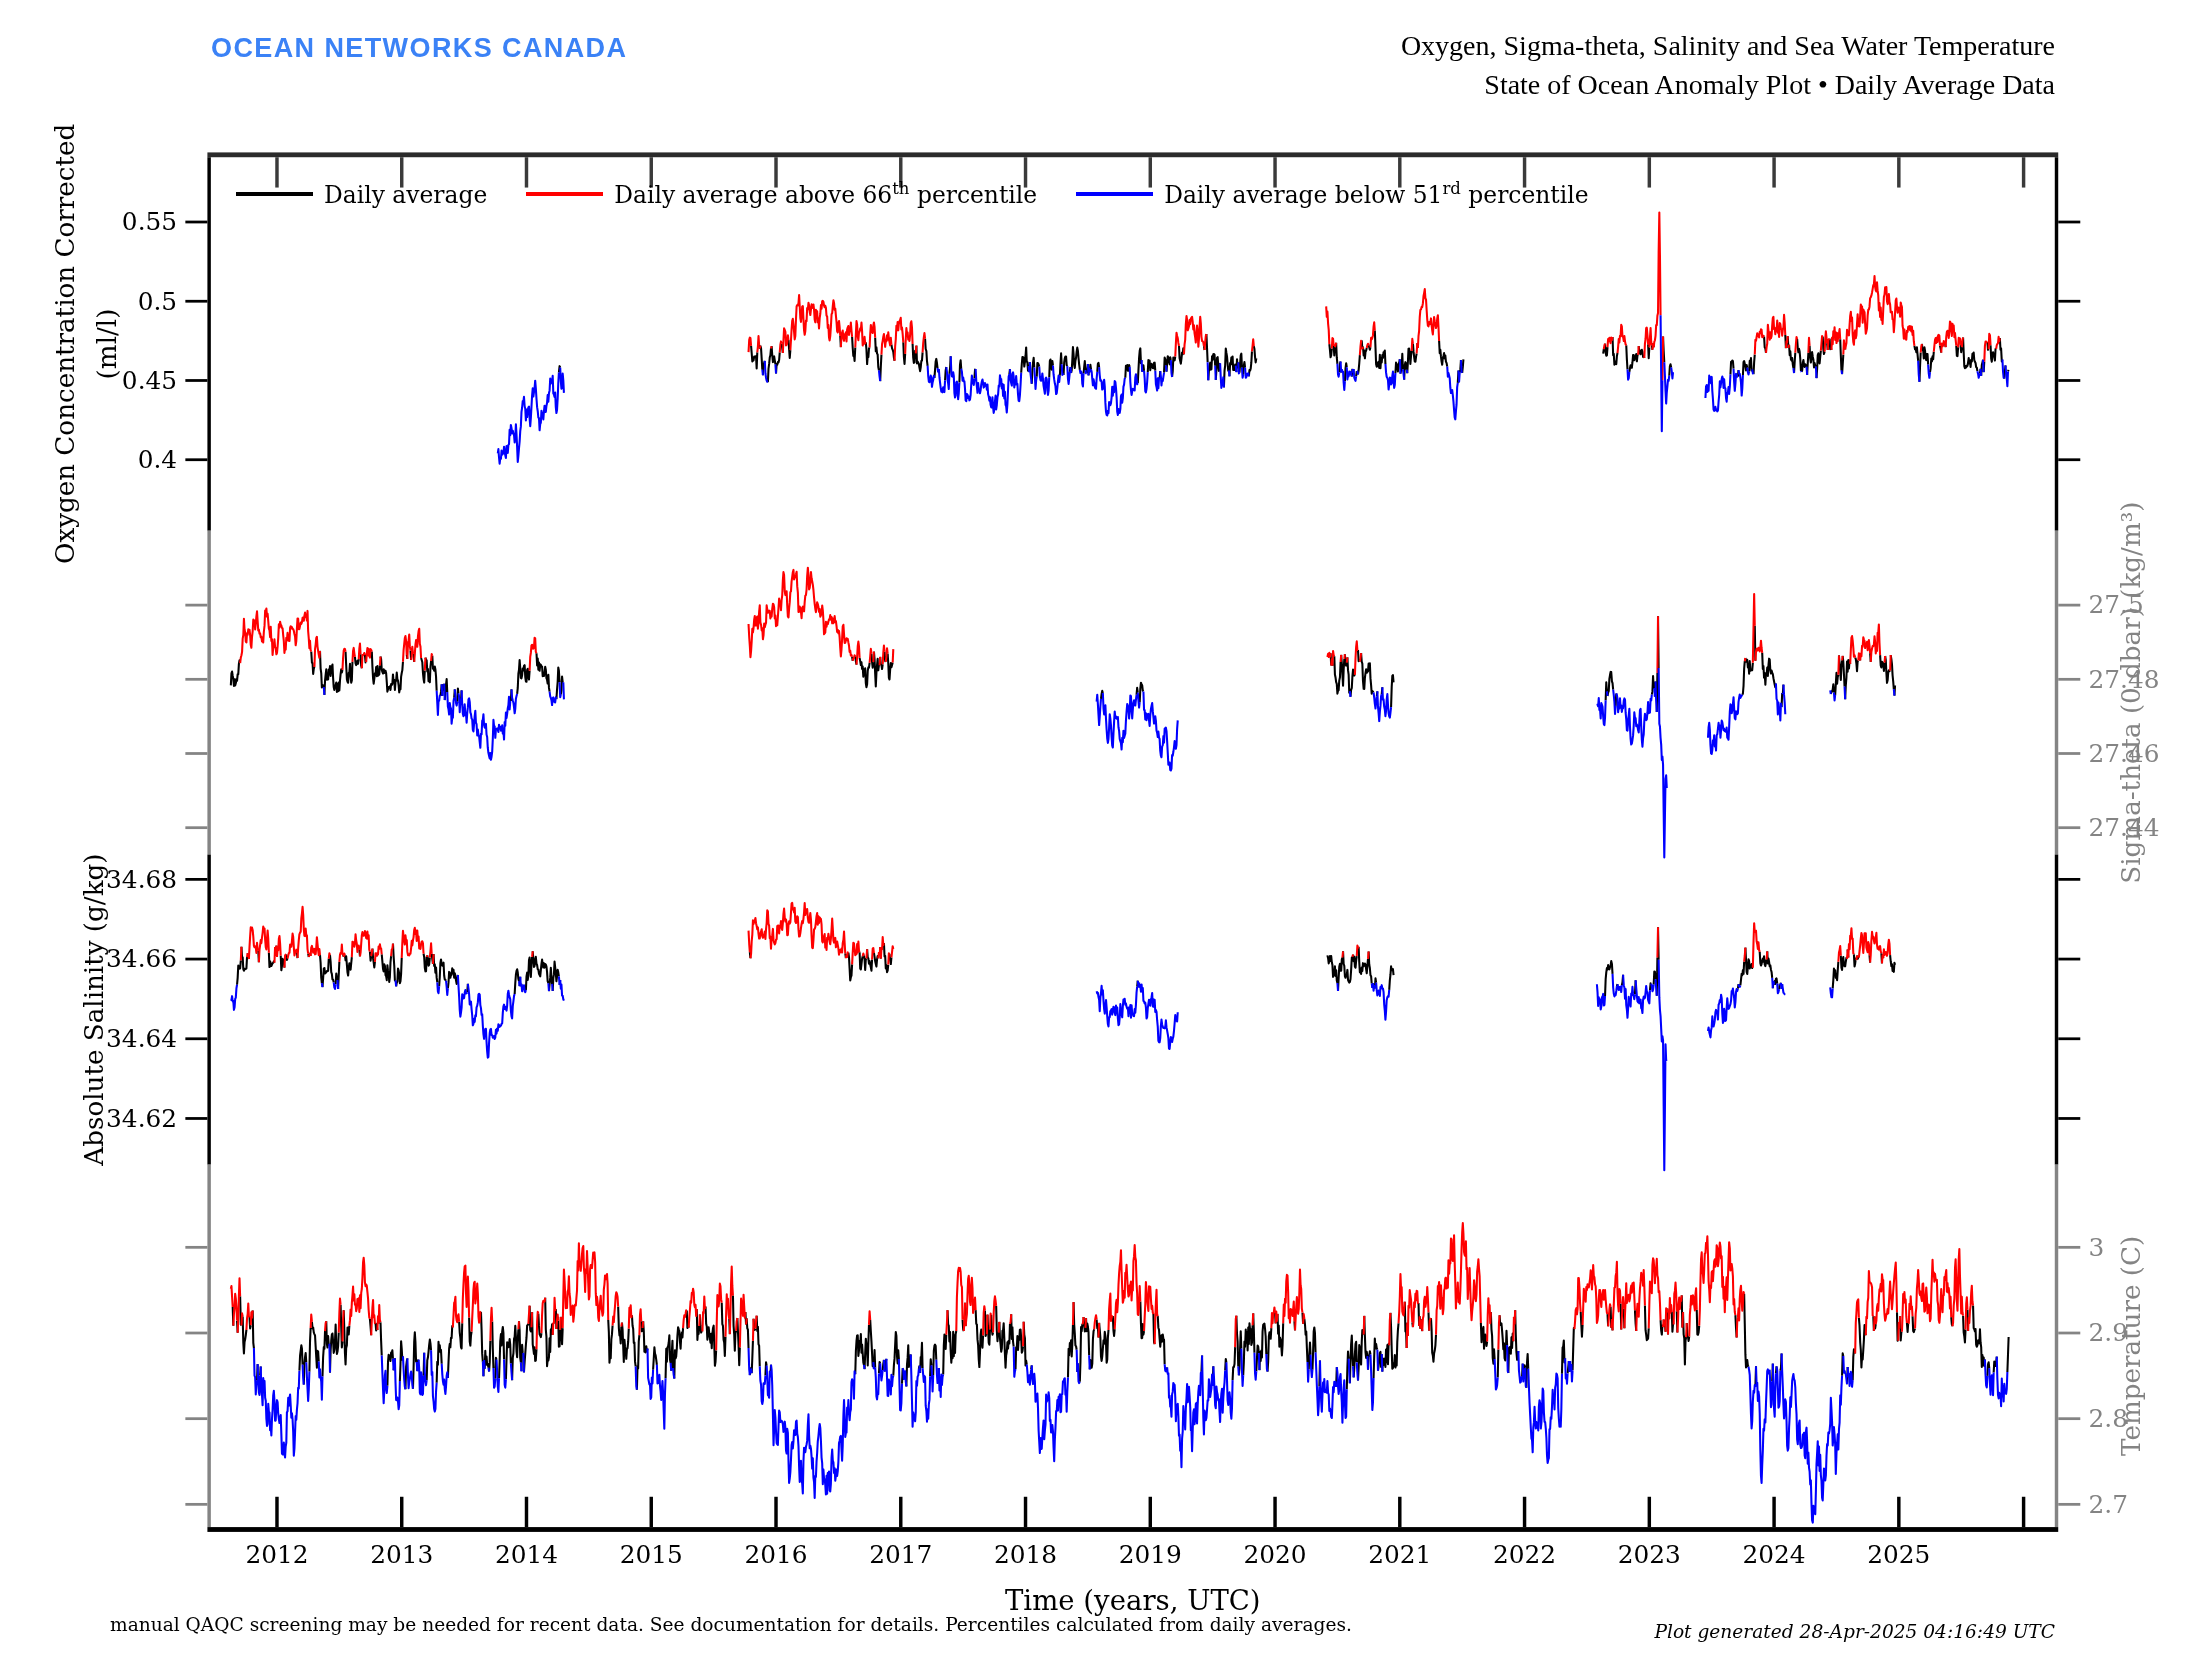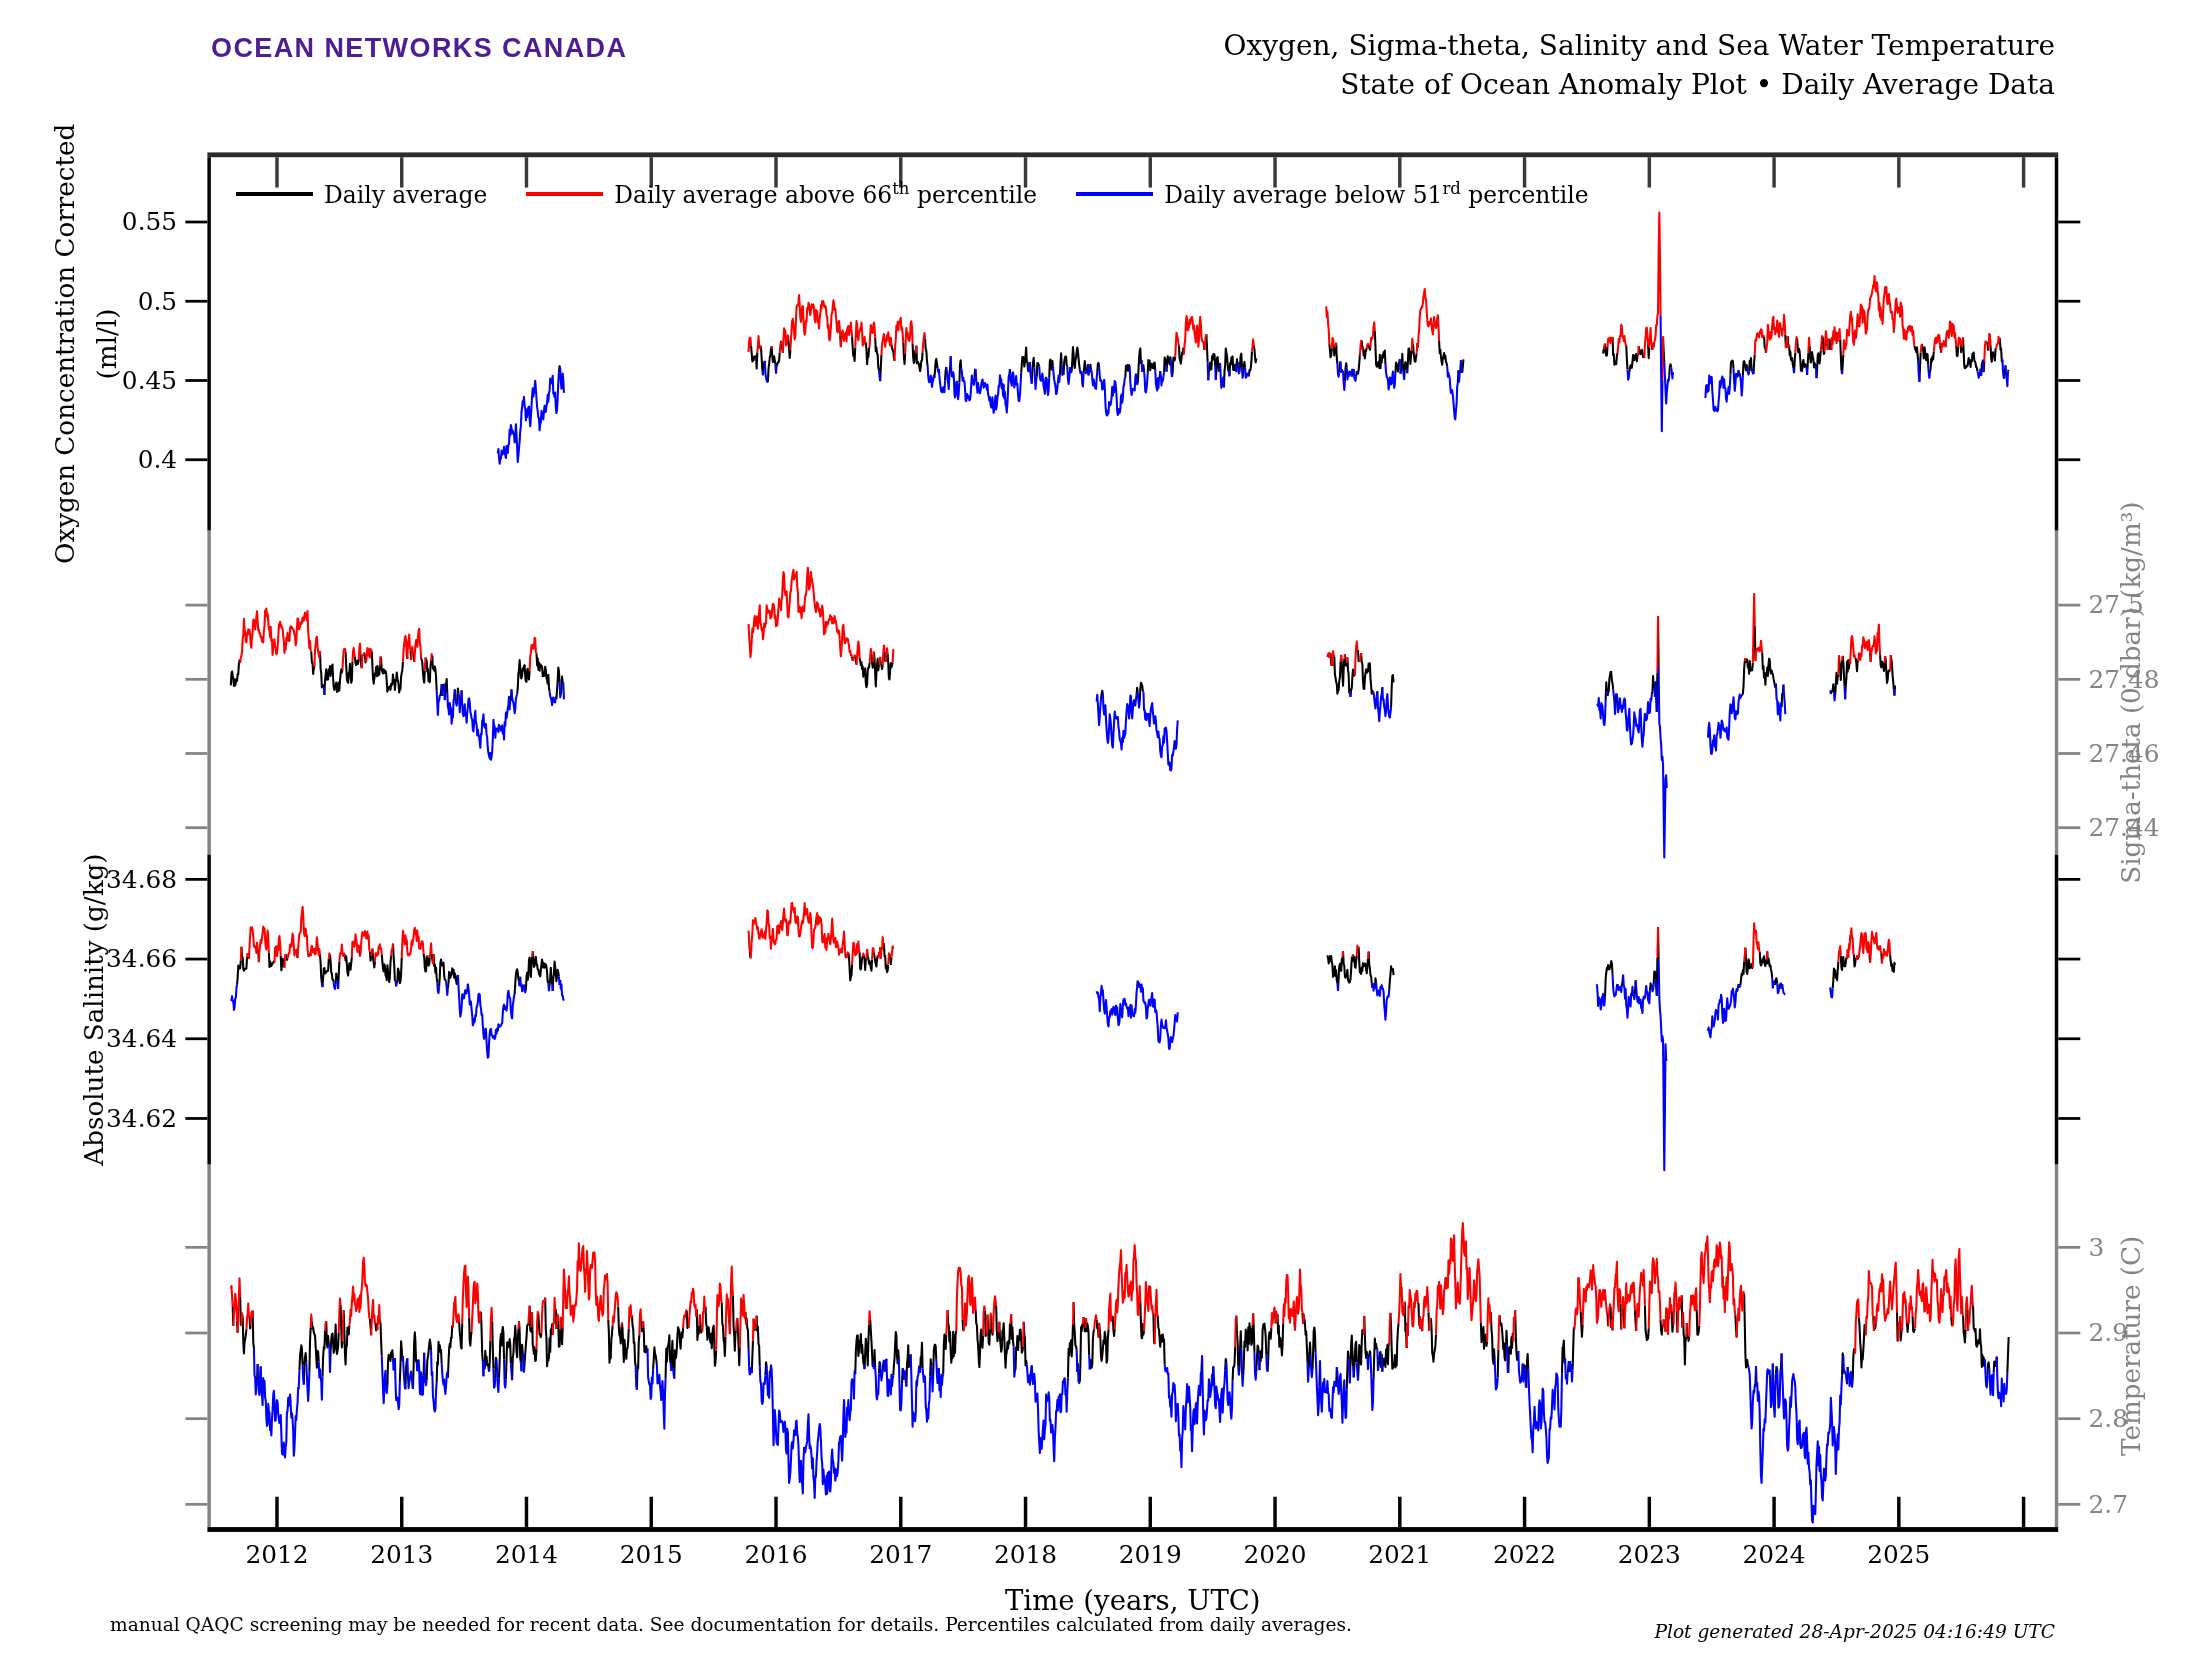--- a/index.html
+++ b/index.html
@@ -1,35 +1,35 @@
 <!DOCTYPE html>
 <html style="font-size:11px"><head>
 <meta charset="utf-8">
 <style>
   html,body{margin:0;padding:0;background:#ffffff;}
   #page{position:relative;width:2205px;height:1654px;background:#fff;overflow:hidden;
         font-family:"DejaVu Serif", serif;color:#000;}
   #logo{position:absolute;left:211px;top:33px;font-family:"Liberation Sans",sans-serif;
         font-weight:bold;font-size:27px;letter-spacing:1.4px;}
-  #title-block{position:absolute;right:150px;top:26px;text-align:right;font-size:28px;line-height:39px;}
+  #title-block{position:absolute;right:150px;top:26px;text-align:right;font-size:28px;line-height:39px;font-family:Liberation Serif, serif;}
   #legend{position:absolute;left:236px;top:179px;display:flex;align-items:center;font-size:23.4px;}
   .legend-line{display:inline-block;width:77px;height:3.4px;margin-right:11px;}
   .legend-label{margin-right:39px;white-space:nowrap;}
   .legend-label sup{font-size:16.5px;}
   #chart-wrap{position:absolute;left:0;top:0;width:2205px;height:1654px;}
   #footer-left{position:absolute;left:110px;top:1613px;font-size:18.6px;line-height:23.4px;}
   #footer-generated{position:absolute;right:150px;top:1621px;font-size:18.6px;font-style:italic;}
   svg text{font-family:"DejaVu Serif",serif;}
 </style>
 </head>
 <body>
 
 <div id="page">
 
-  <div id="logo" style="color: #4c1d95;">OCEAN NETWORKS CANADA</div>
+  <div id="logo" style="color: #3b82f6;">OCEAN NETWORKS CANADA</div>
 
   <div id="title-block">
     <div>Oxygen, Sigma-theta, Salinity and Sea Water Temperature</div>
     <div>State of Ocean Anomaly Plot • Daily Average Data</div>
   </div>
 
   <div id="chart-wrap">
     <svg id="plot" width="2205" height="1654" viewBox="0 0 3200 2400">
         <rect x="301" y="228" width="5" height="542" fill="#000000"></rect>
         <rect x="2982" y="228" width="5" height="542" fill="#000000"></rect>

